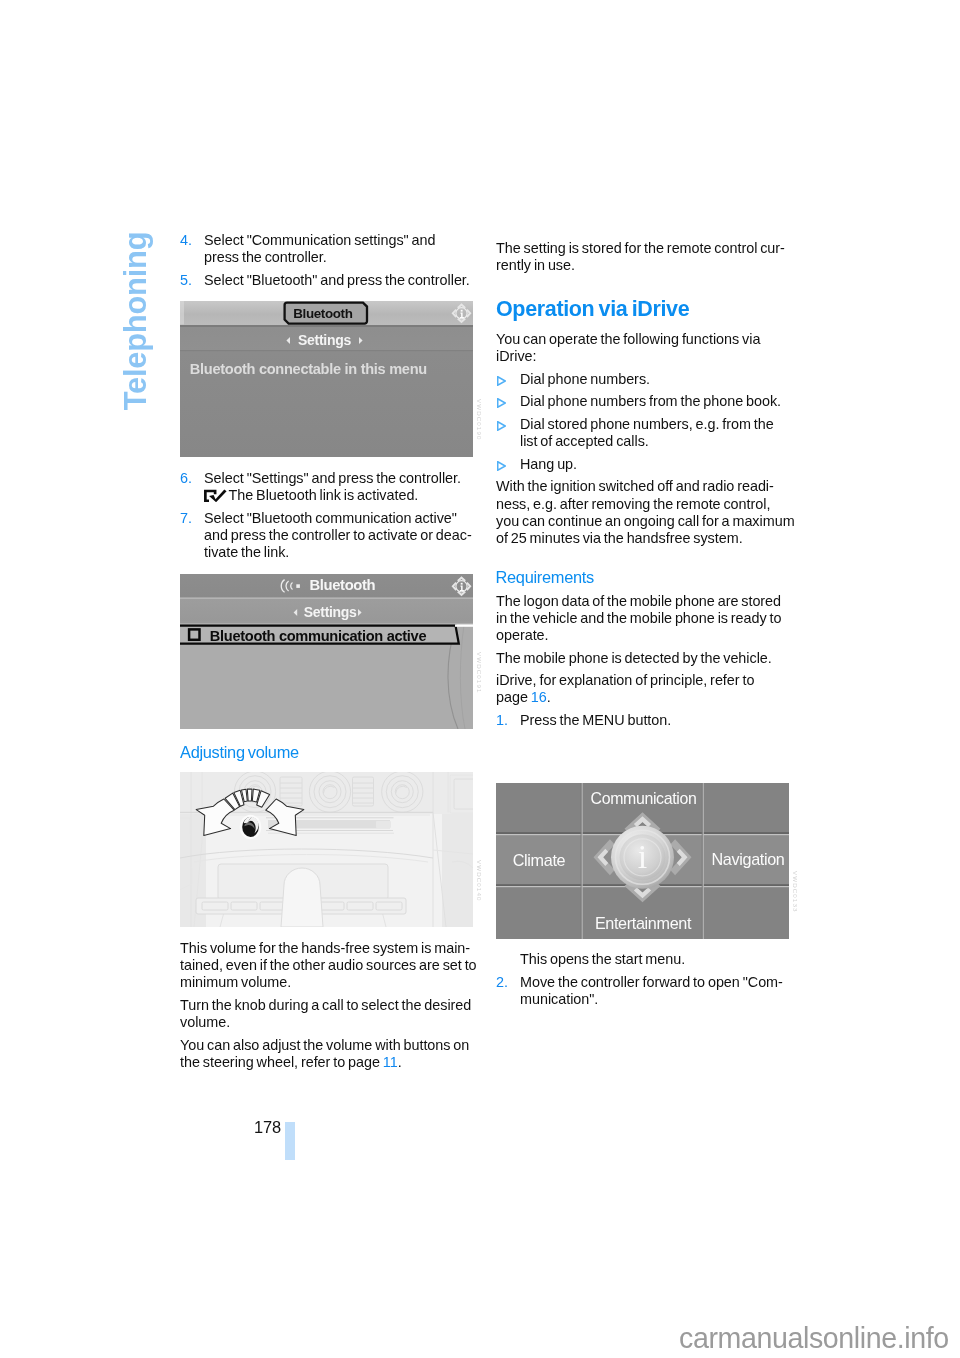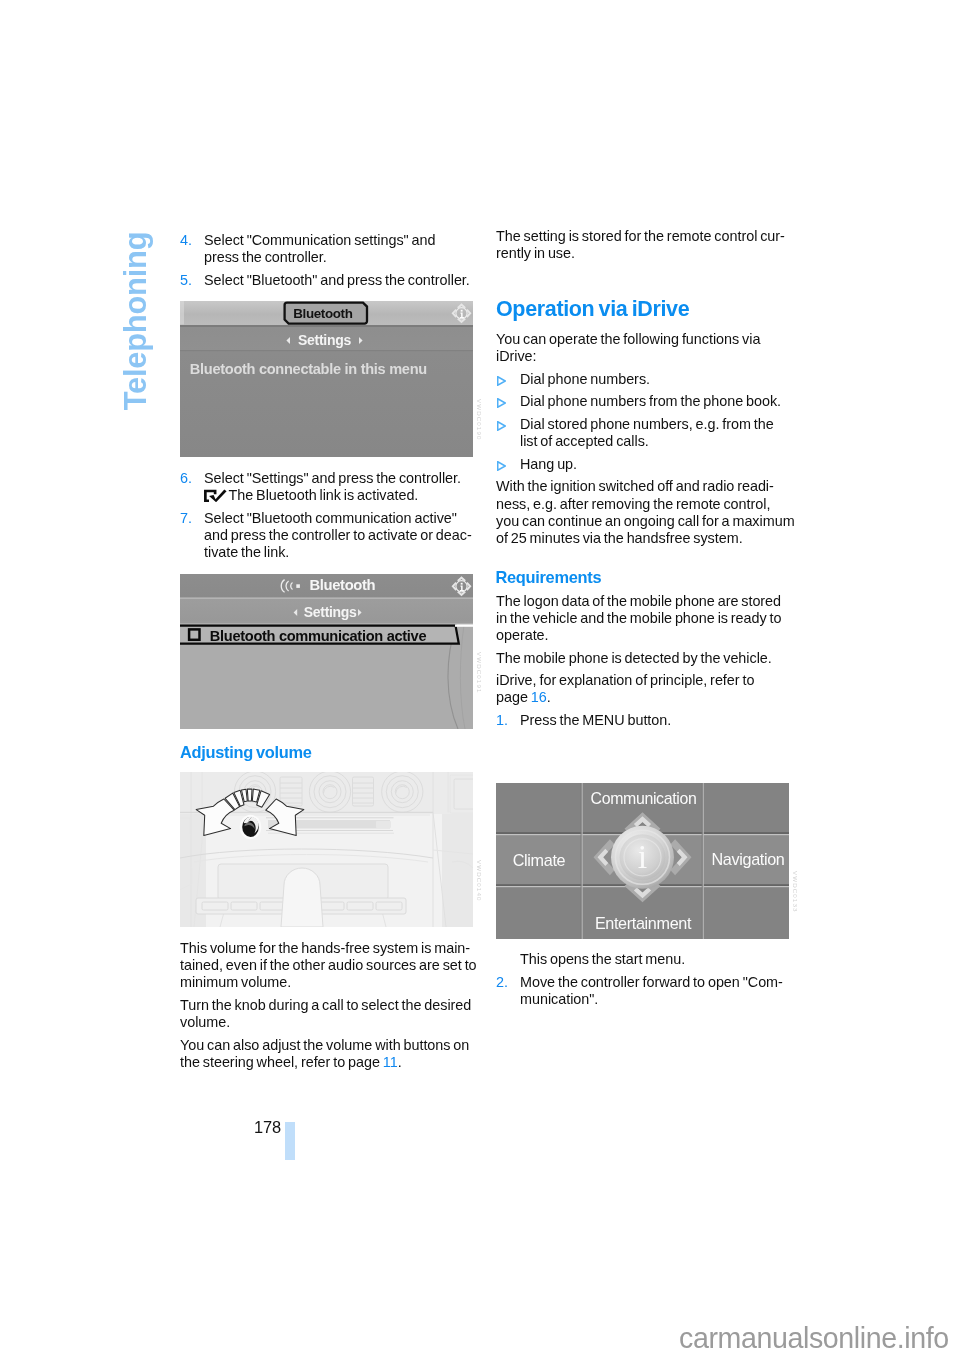--- a/index.html
+++ b/index.html
@@ -11,34 +11,34 @@
   
   .side-tab{position:absolute;left:22.5px;top:302.5px;width:226px;height:36px;
     transform:rotate(-90deg);transform-origin:center center;
     font-size:30.8px;font-weight:bold;color:#8cc5f4;letter-spacing:-0.2px;
     text-align:center;white-space:nowrap;line-height:36px;}
 
   
   .col{position:absolute;width:294px;font-size:14.4px;line-height:17.2px;color:#111;
        word-spacing:-1.1px;letter-spacing:-0.03px;}
   .colL{left:180px;top:232px;}
-  .colR{left:496px;top:228px;}
+  .colR{left:496px;top:240px;}
 
   .blk{margin:0 0 5.4px 0;}
   .ln{display:block;white-space:nowrap;}
   .step{position:relative;padding-left:24px;margin:0 0 5.4px 0;}
   .step>.n{position:absolute;left:0;top:0;color:#0f87f0;word-spacing:0;}
   .bullet{position:relative;padding-left:24px;margin:0 0 5.4px 0;}
   .bullet>.tri{position:absolute;left:1.4px;top:4.8px;width:9.0px;height:10.0px;}
   .blue{color:#0f87f0;}
   .b{font-weight:normal;}
 
   h2.sec{font-size:21.5px;font-weight:bold;color:#0a8df0;margin:0;
     line-height:23px;letter-spacing:-0.35px;word-spacing:-1.4px;white-space:nowrap;}
-  h3.sub{font-size:16.4px;font-weight:bold;color:#0a8df0;margin:0;line-height:19px;
+  h3.sub{font-size:16.4px;font-weight:normal;color:#0a8df0;margin:0;line-height:19px;
     letter-spacing:-0.3px;word-spacing:-1.2px;white-space:nowrap;}
 
   
   .fig{position:absolute;width:251px;height:156px;}
   .fig svg{display:block;}
   .figcode{position:absolute;font-size:6.2px;color:#d2d2d2;letter-spacing:1.1px;
       white-space:nowrap;transform-origin:left top;transform:rotate(90deg);
       font-family:"Liberation Sans",sans-serif;}
 
   

